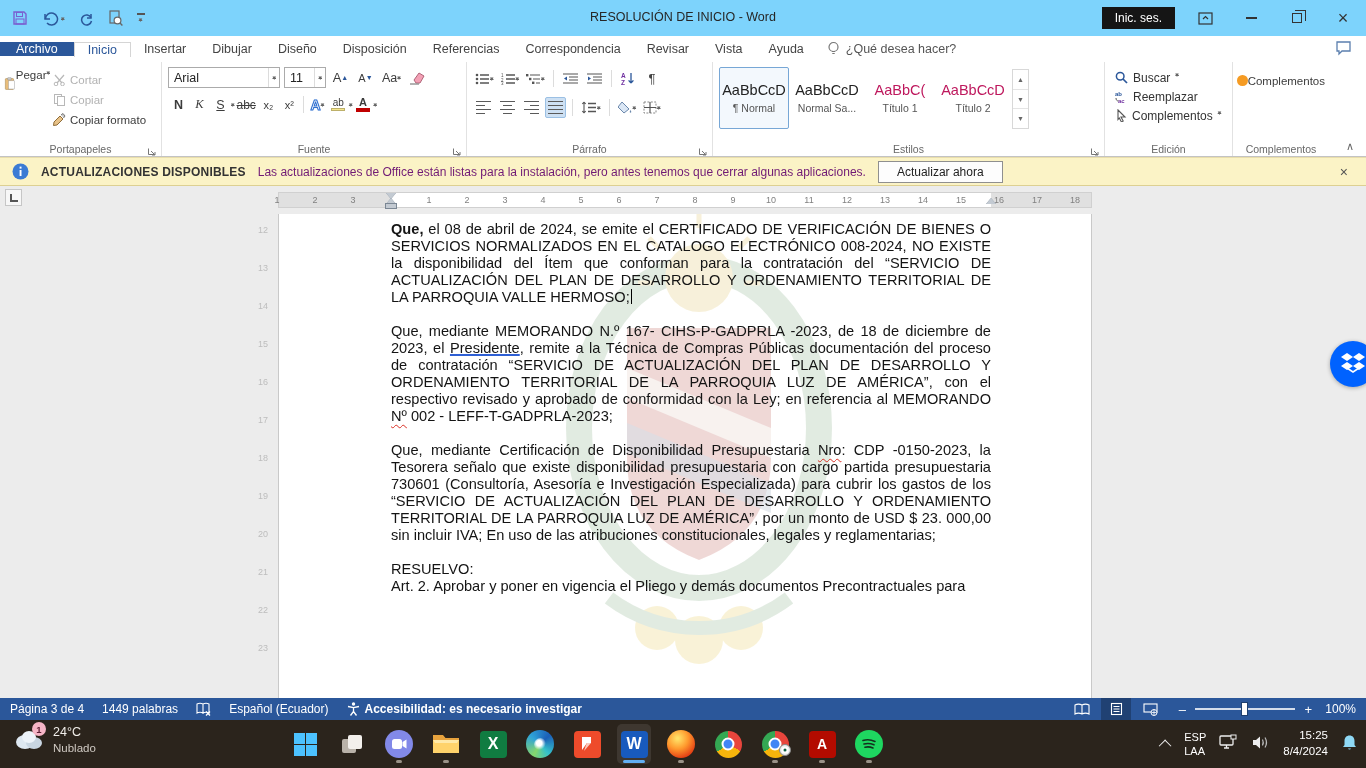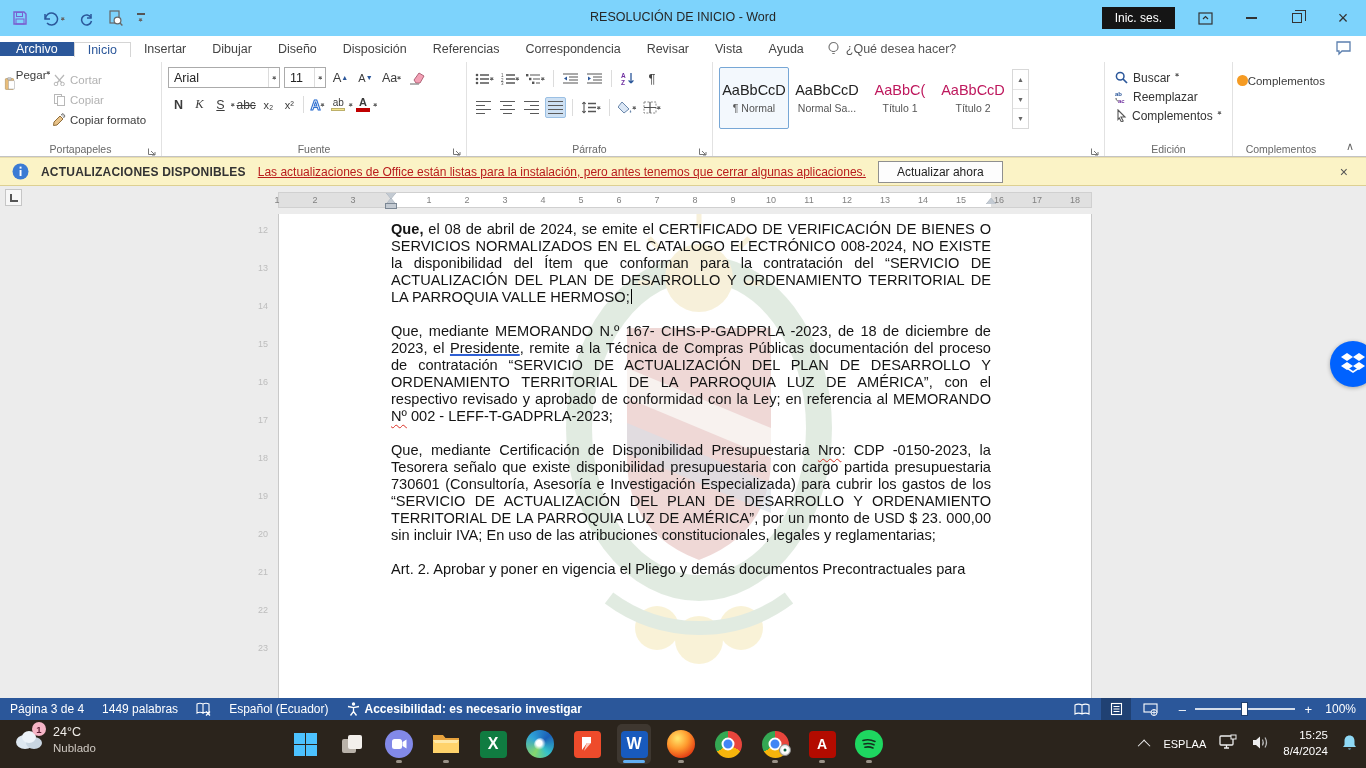--- a/index.html
+++ b/index.html
@@ -57,21 +57,21 @@
 .sname{font-size:10.5px;color:#555;white-space:nowrap;max-width:66px;overflow:hidden}
 .sscroll{width:17px;display:flex;flex-direction:column;border:1px solid #d8d8d8;margin:4px 0 2px 2px}
 .sscroll div{flex:1;display:flex;align-items:center;justify-content:center;font-size:7px;color:#666;border-bottom:1px solid #e4e4e4}
 .edit-rows{display:flex;flex-direction:column;gap:5px;padding:6px 6px;font-size:12px;color:#333}
 .edit-rows .row{display:flex;gap:5px}
 .collapse{position:absolute;right:12px;bottom:3px;font-size:11px;color:#666}
 
 
 .notice{height:29px;background:#fbf3c6;border-top:1px solid #e9deab;border-bottom:1px solid #ddd092;display:flex;align-items:center;padding:0 12px;gap:12px;font-size:12px;color:#333}
 .notice .ntitle{font-weight:bold;letter-spacing:.2px}
-.notice .nlink{text-decoration:underline;color:#b91c1c}
+.notice .nlink{color:#701a75}
 .nbtn{background:#fdfdfd;border:1px solid #8f8f8f;padding:3px 18px;font-size:12px;color:#222}
 .nclose{margin-left:auto;font-size:14px;color:#555;padding:0 6px}
 
 
 .rulerrow{height:28px;background:#ececec;position:relative}
 .tabsel{position:absolute;left:5px;top:3px;width:17px;height:17px;background:#f7f7f7;border:1px solid #c6c6c6;display:flex;align-items:center;justify-content:center}
 .tabsel i{display:block;width:8px;height:8px;border-left:2px solid #555;border-bottom:2px solid #555}
 .hruler{position:absolute;left:278px;top:6px;width:814px;height:16px;background:#e0e0e0;border:1px solid #d0d0d0}
 .hruler .white{position:absolute;left:112px;top:0;width:600px;height:100%;background:#fff}
 .rnum{position:absolute;top:1px;width:20px;text-align:center;font-size:9px;color:#808080;line-height:13px}
@@ -120,21 +120,21 @@
 .sq{width:27px;height:27px;border-radius:6px;display:flex;align-items:center;justify-content:center;color:#fff;font-weight:bold;font-size:16px}
 .circ{width:28px;height:28px;border-radius:50%;display:flex;align-items:center;justify-content:center}
 .searchpill{width:214px;height:33px;border-radius:17px;background:#3c352b;border:1px solid #55503f;display:flex;align-items:center;padding:0 5px 0 12px;gap:9px;color:#d6d0c8;font-size:13px}
 .hedge{margin-left:auto;width:25px;height:25px;border-radius:50%;background:radial-gradient(circle at 35% 38%,#d8b489 18%,#8a6a48 55%,#5c452d 90%);position:relative;overflow:hidden}
 .hedge:before{content:"";position:absolute;left:-3px;top:8px;width:10px;height:12px;background:#d8742a;border-radius:50% 50% 0 50%}
 .hedge:after{content:"";position:absolute;right:-2px;top:6px;width:9px;height:13px;background:#e09a2f;border-radius:50% 50% 50% 0}
 .tv{position:relative;width:20px;height:18px}
 .tv:before{content:"";position:absolute;left:0;top:4px;width:14px;height:14px;background:#b9b2a9;border-radius:2px}
 .tv:after{content:"";position:absolute;left:6px;top:0;width:14px;height:14px;background:#f3f0ec;border-radius:2px}
 .tray{position:absolute;right:8px;top:0;height:48px;display:flex;align-items:center;gap:13px;color:#fff}
-.lang{display:flex;flex-direction:row;align-items:flex-start;font-size:11px;line-height:1.3}
+.lang{display:flex;flex-direction:column;align-items:flex-start;font-size:11px;line-height:1.3}
 .clock{display:flex;flex-direction:column;align-items:flex-end;font-size:11.5px;line-height:1.35}
 .chev{width:9px;height:9px;border-left:1.6px solid #eee;border-top:1.6px solid #eee;transform:rotate(45deg) translateY(2px)}
 .chrome-ic{position:relative;width:27px;height:27px;border-radius:50%;background:conic-gradient(#e8453c 0 33%,#f7b50c 33% 66%,#34a853 66% 100%)}
 .chrome-ic i{position:absolute;left:50%;top:50%;transform:translate(-50%,-50%);width:13px;height:13px;border-radius:50%;background:#4286f5;border:2.5px solid #fff}
 .badge2{position:absolute;right:-2px;bottom:2px;width:12px;height:12px;border-radius:50%;background:#ececec;border:1px solid #888;display:flex;align-items:center;justify-content:center}
 .badge2 i{width:7px;height:7px;border-radius:50%;background:#0d5c40}
 </style>
 </head>
 <body>
 
@@ -463,20 +463,21 @@
               <span class="ss ss-h2">AaBbCcD</span>
               <span class="sname">Título 2</span>
             </span>
           </div>
         <div class="sscroll">
           <div>▲</div>
           <div>▼</div>
           <div style="border-bottom:none">▼</div>
         </div>
       </div>
+      <span class="glabel">Estilos</span>
       <span class="launch"><svg width="10" height="10" viewBox="0 0 10 10">
             <path d="M1.5 1.5v6h6" fill="none" stroke="#777"></path>
             <path d="M4 4l4 4M8 5v3H5" fill="none" stroke="#777"></path>
           </svg></span>
     </div>
 
     <div class="rgroup" style="width:128px">
       <div class="edit-rows">
         <span class="row">
           <svg width="13" height="13" viewBox="0 0 13 13">
@@ -577,20 +578,21 @@
         <path d="M78 215l144 60v30L78 245z" fill="#3e5f8a" opacity=".6"></path>
         <circle cx="108" cy="420" r="22" fill="#e3c23c"></circle>
         <circle cx="150" cy="432" r="24" fill="#e3c23c"></circle>
         <circle cx="192" cy="420" r="22" fill="#e3c23c"></circle>
         <path d="M60 390q40 30 90 30t90-30" fill="none" stroke="#6f9e6f" stroke-width="14"></path>
       </svg>
       <div class="doccol" id="doccol">
           <div class="para" style="text-align: justify; margin-bottom: 17px;"><span class="rb">Que,</span><span> el 08 de abril de 2024, se emite el CERTIFICADO DE VERIFICACIÓN DE BIENES O SERVICIOS NORMALIZADOS EN EL CATALOGO ELECTRÓNICO 008-2024, NO EXISTE la disponibilidad del Ítem que conforman para la contratación del “SERVICIO DE ACTUALIZACIÓN DEL PLAN DE DESARROLLO Y ORDENAMIENTO TERRITORIAL DE LA PARROQUIA VALLE HERMOSO;</span><span class="rcaret"></span></div>
           <div class="para" style="text-align: justify; margin-bottom: 17px;"><span>Que, mediante MEMORANDO N.º 167- CIHS-P-GADPRLA -2023, de 18 de diciembre de 2023, el </span><span class="rul">Presidente</span><span>, remite a la Técnica de Compras Públicas documentación del proceso de contratación “SERVICIO DE ACTUALIZACIÓN DEL PLAN DE DESARROLLO Y ORDENAMIENTO TERRITORIAL DE LA PARROQUIA LUZ DE AMÉRICA”, con el respectivo revisado y aprobado de conformidad con la Ley; en referencia al MEMORANDO </span><span class="rwavy">Nº</span><span> 002 - LEFF-T-GADPRLA-2023;</span></div>
           <div class="para" style="text-align: justify; margin-bottom: 17px;"><span>Que, mediante Certificación de Disponibilidad Presupuestaria </span><span class="rwavy">Nro</span><span>: CDP -0150-2023, la Tesorera señalo que existe disponibilidad presupuestaria con cargo partida presupuestaria 730601 (Consultoría, Asesoría e Investigación Especializada) para cubrir los gastos de los “SERVICIO DE ACTUALIZACIÓN DEL PLAN DE DESARROLLO Y ORDENAMIENTO TERRITORIAL DE LA PARROQUIA LUZ DE AMÉRICA”, por un monto de USD $ 23. 000,00 sin incluir IVA; En uso de las atribuciones constitucionales, legales y reglamentarias;</span></div>
+          <div class="para" style="text-align: left; margin-bottom: 0px;"><span>RESUELVO:</span></div>
           <div class="para" style="text-align: left; margin-bottom: 0px;"><span>Art. 2. Aprobar y poner en vigencia el Pliego y demás documentos Precontractuales para</span></div>
         </div>
     </div>
     <div id="vnums">
         <span class="vnum" style="top: 11px;">12</span>
         <span class="vnum" style="top: 49px;">13</span>
         <span class="vnum" style="top: 87px;">14</span>
         <span class="vnum" style="top: 125px;">15</span>
         <span class="vnum" style="top: 163px;">16</span>
         <span class="vnum" style="top: 201px;">17</span>

